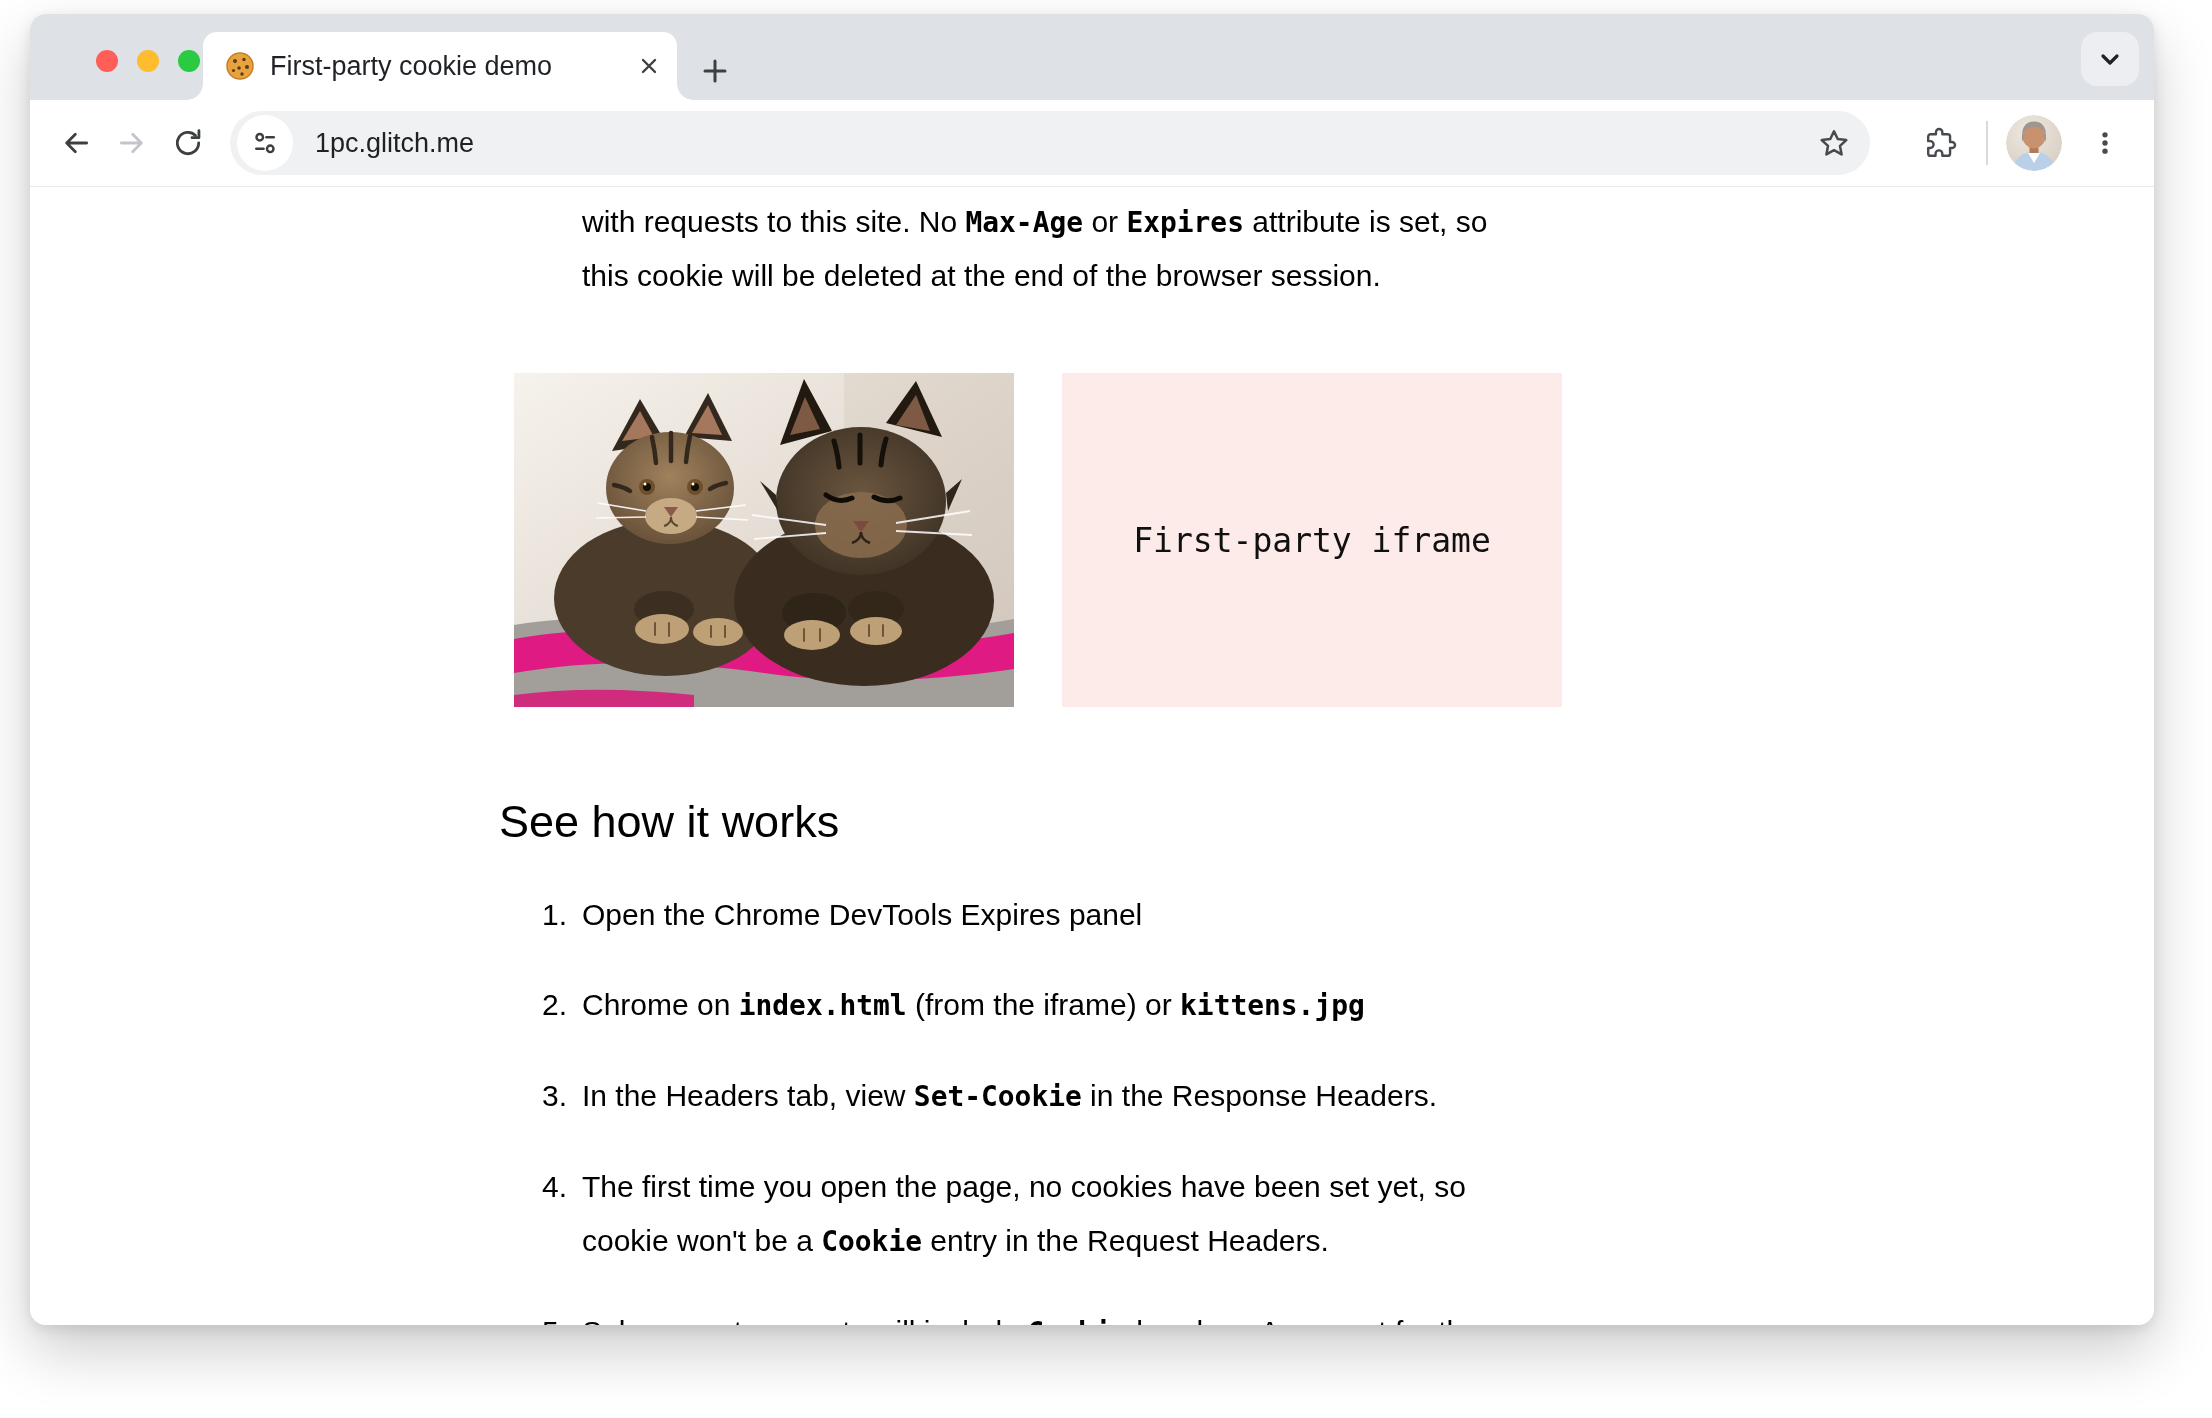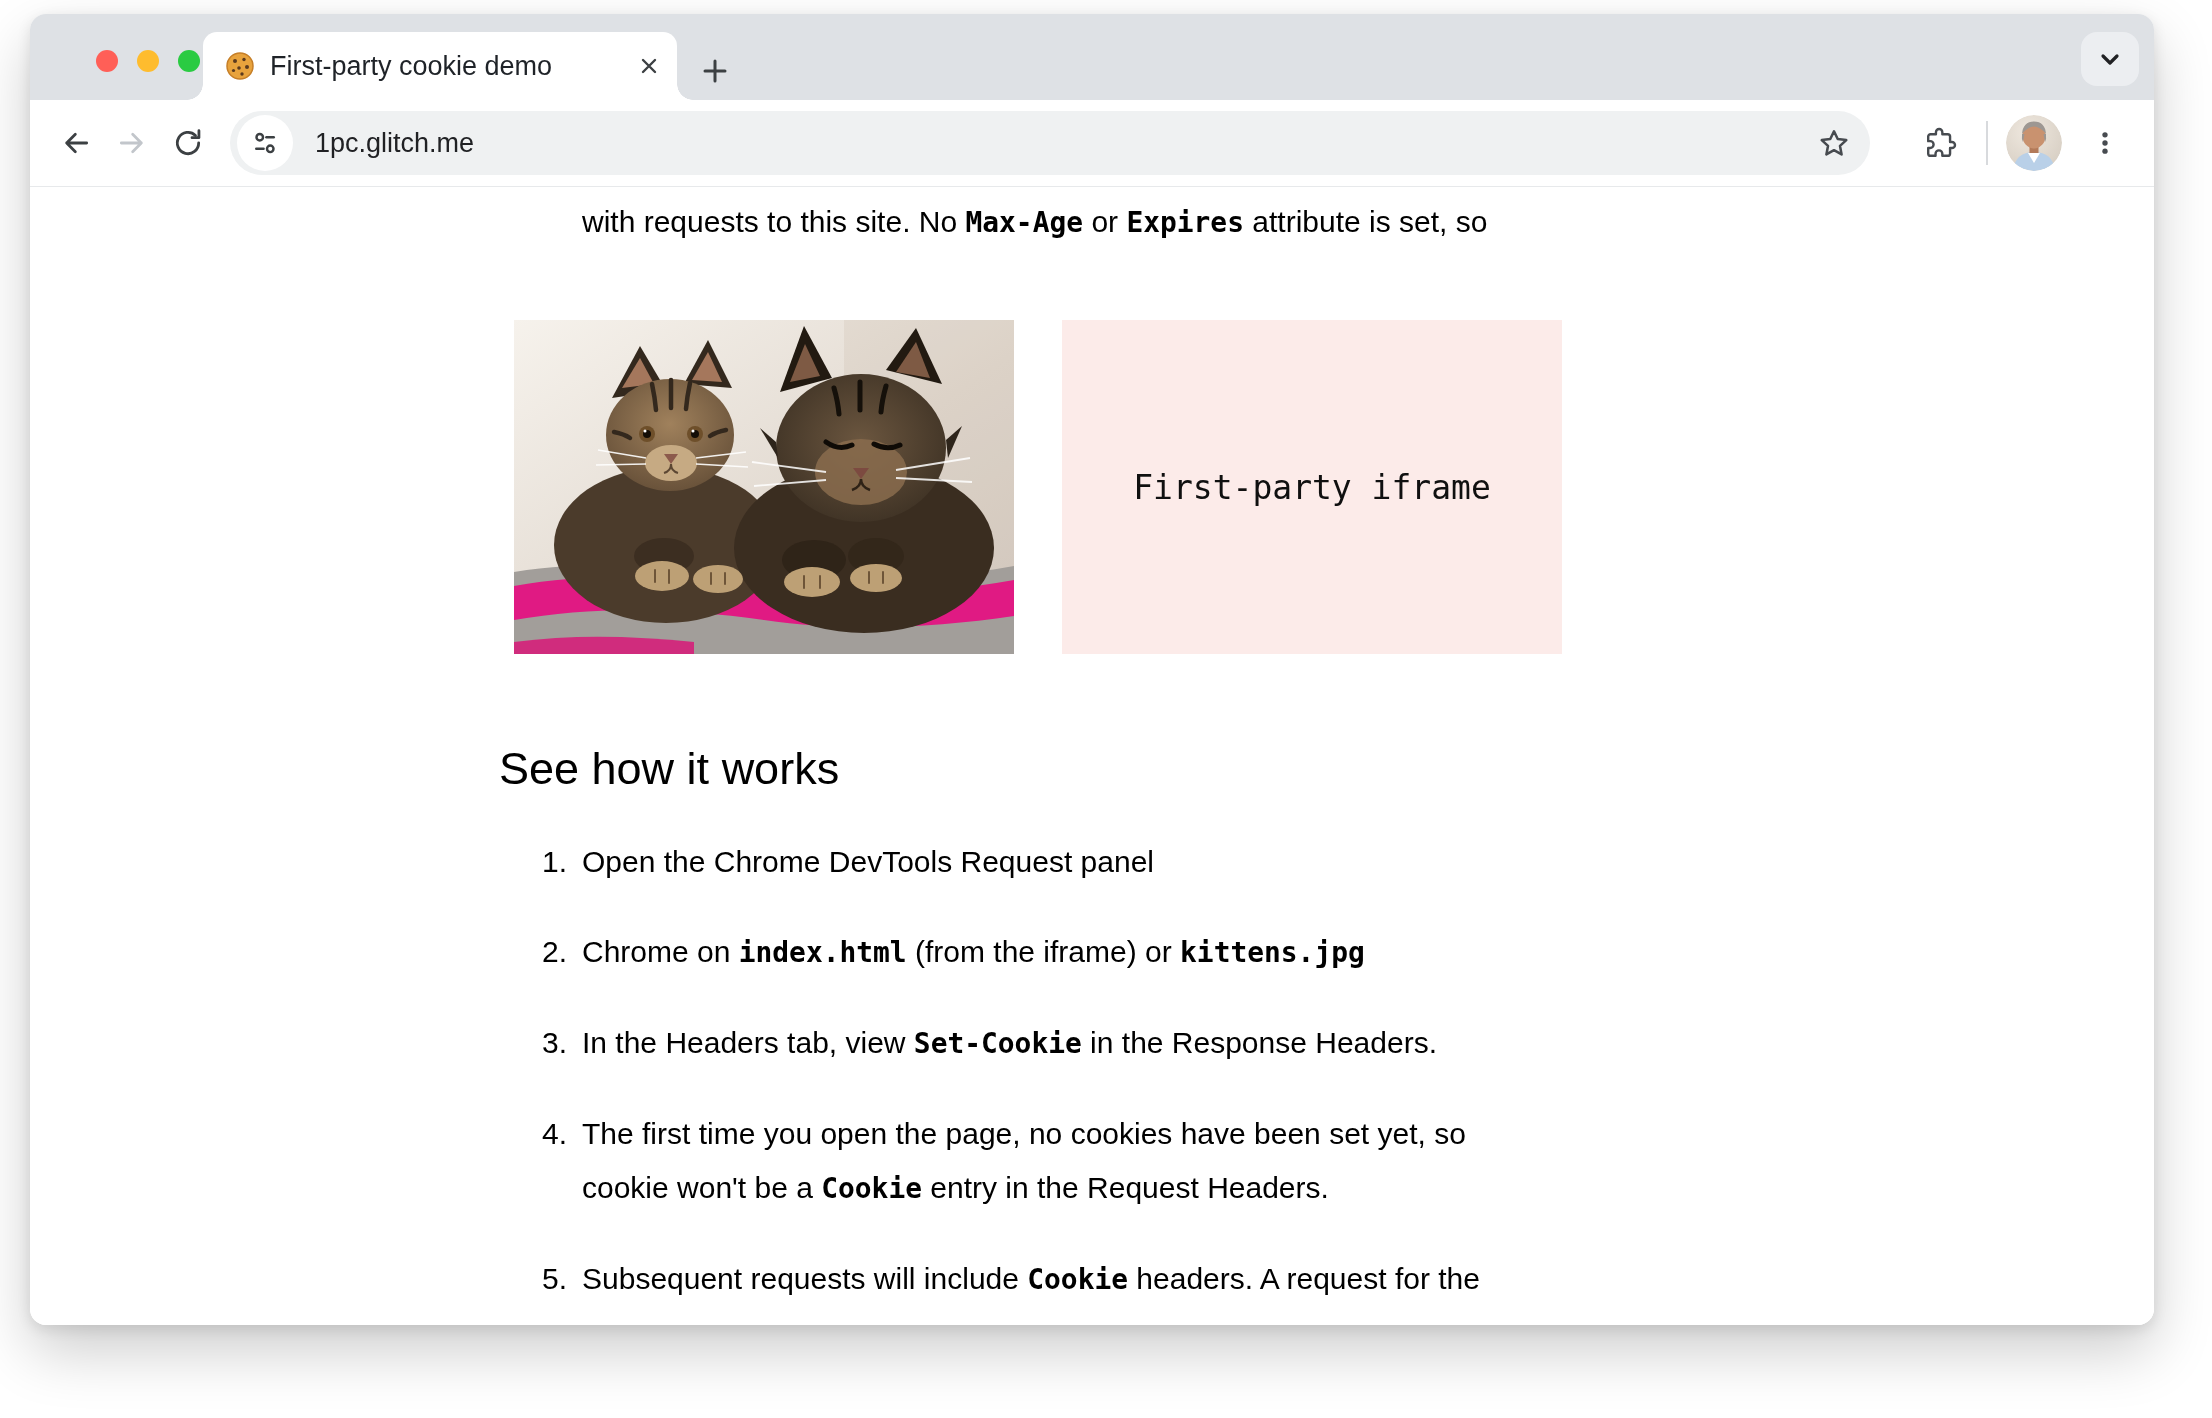--- a/index.html
+++ b/index.html
@@ -191,21 +191,21 @@
       <svg width="28" height="28" viewBox="0 0 24 24">
         <circle cx="12" cy="5" r="2.3" fill="#474b50"></circle>
         <circle cx="12" cy="12" r="2.3" fill="#474b50"></circle>
         <circle cx="12" cy="19" r="2.3" fill="#474b50"></circle>
       </svg>
     </button>
   </div>
 
   <div class="content">
 
-    <p class="intro"><span>with requests to this site. No </span><code>Max-Age</code><span> or </span><code>Expires</code><span> attribute is set, so</span><br></p>
+    <p class="intro"><span>with requests to this site. No </span><code>Max-Age</code><span> or </span><code>Expires</code><span> attribute is set, so</span><br><span>this cookie will be deleted at the end of the browser session.</span></p>
 
     <div class="media-row">
       <svg class="photo" viewBox="0 0 500 334" preserveAspectRatio="none">
         <defs>
           <linearGradient id="wg" x1="0" y1="0" x2="1" y2="1">
             <stop offset="0" stop-color="#f6f2ec"></stop>
               <stop offset="0.55" stop-color="#e3dbd2"></stop>
               <stop offset="1" stop-color="#d6cdc4"></stop>
           </linearGradient>
           <radialGradient id="kg1" cx="0.5" cy="0.4" r="0.8">
@@ -307,21 +307,21 @@
       <div class="iframe-box">
         <span class="iframe-label">First-party iframe</span>
       </div>
     </div>
 
     <h2>See how it works</h2>
 
     <ol class="steps">
       <li>
         <span class="num">1.</span>
-        <span class="li-text"><span>Open the Chrome DevTools Request panel</span></span>
+        <span class="li-text"><span>Open the Chrome DevTools Expires panel</span></span>
       </li>
       <li>
         <span class="num">2.</span>
         <span class="li-text"><span>Chrome on </span><code>index.html</code><span> (from the iframe) or </span><code>kittens.jpg</code></span>
       </li>
       <li>
         <span class="num">3.</span>
         <span class="li-text"><span>In the Headers tab, view </span><code>Set-Cookie</code><span> in the Response Headers.</span></span>
       </li>
       <li>

